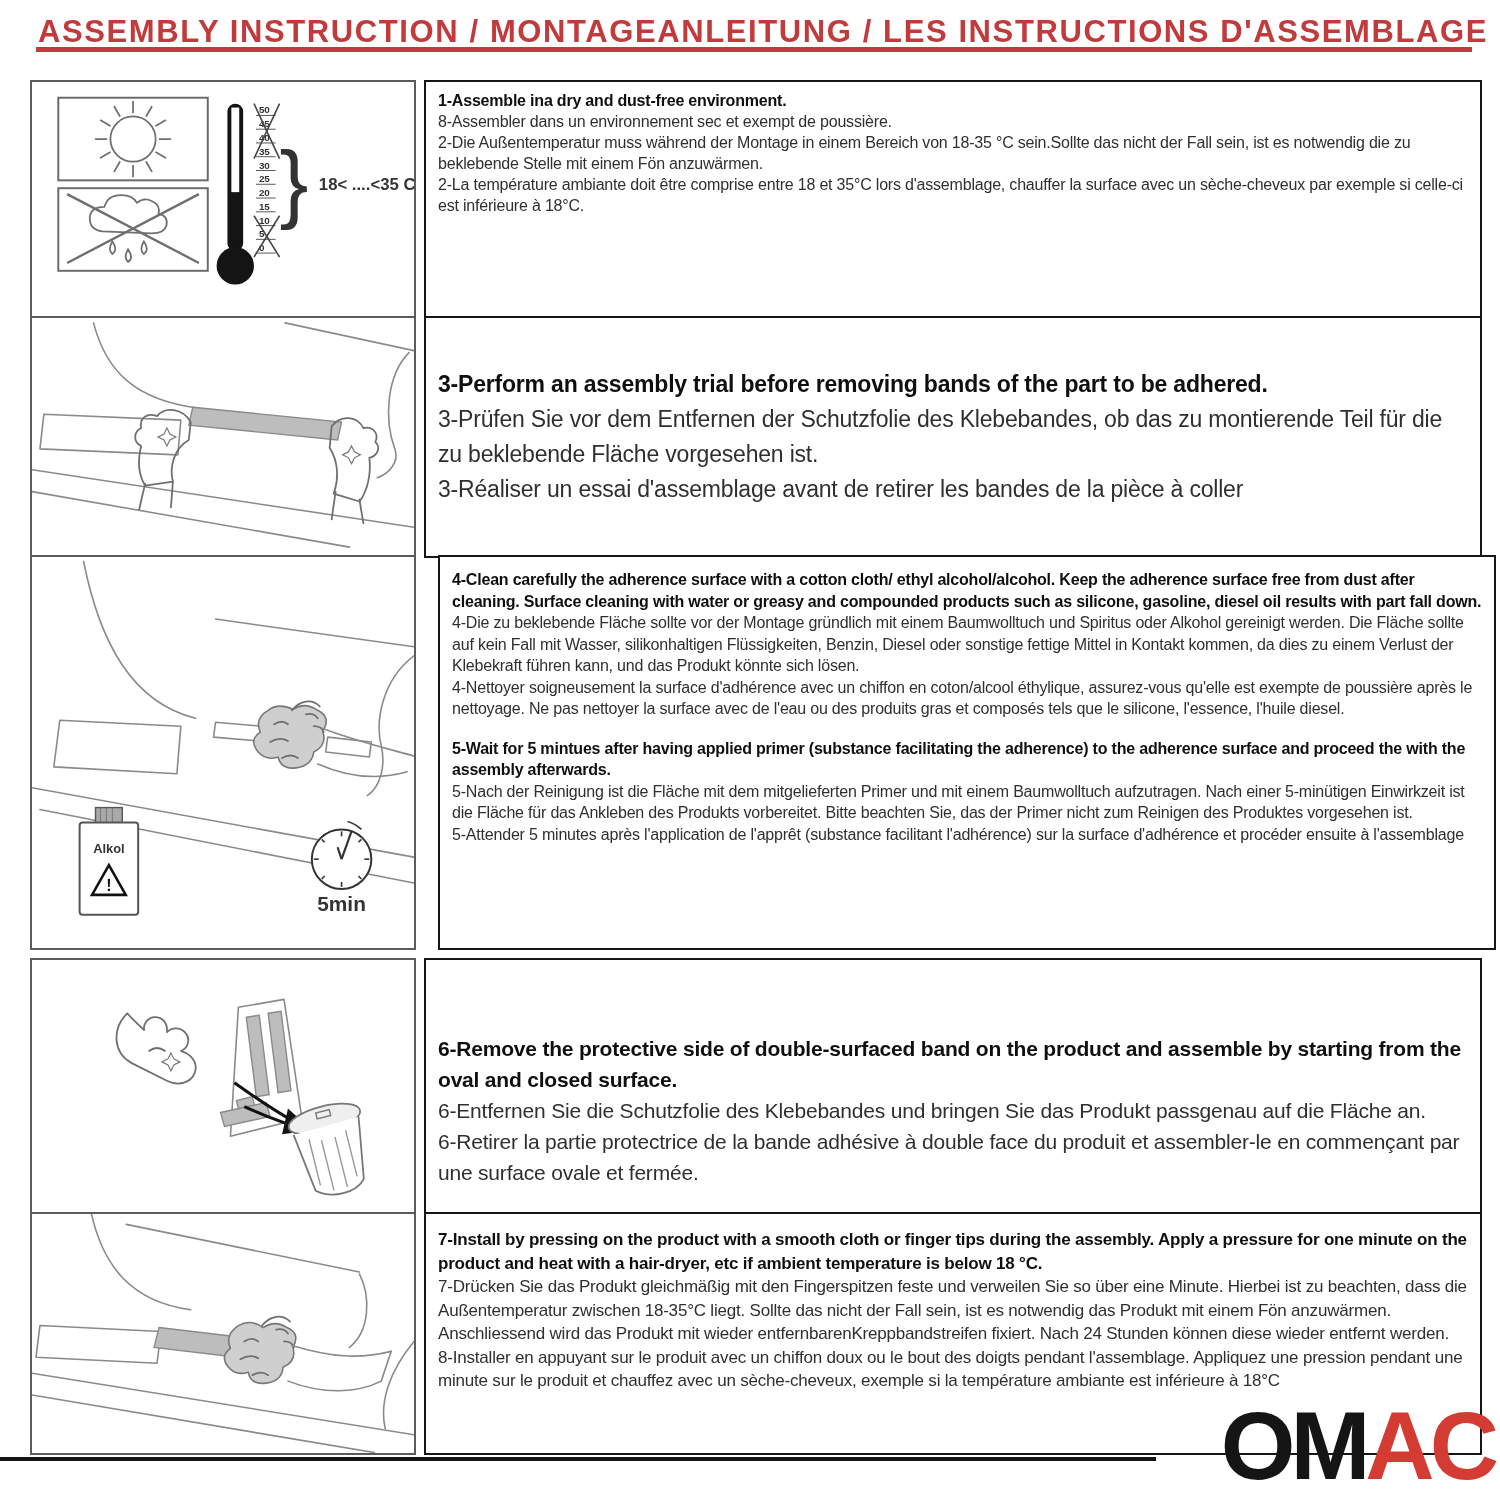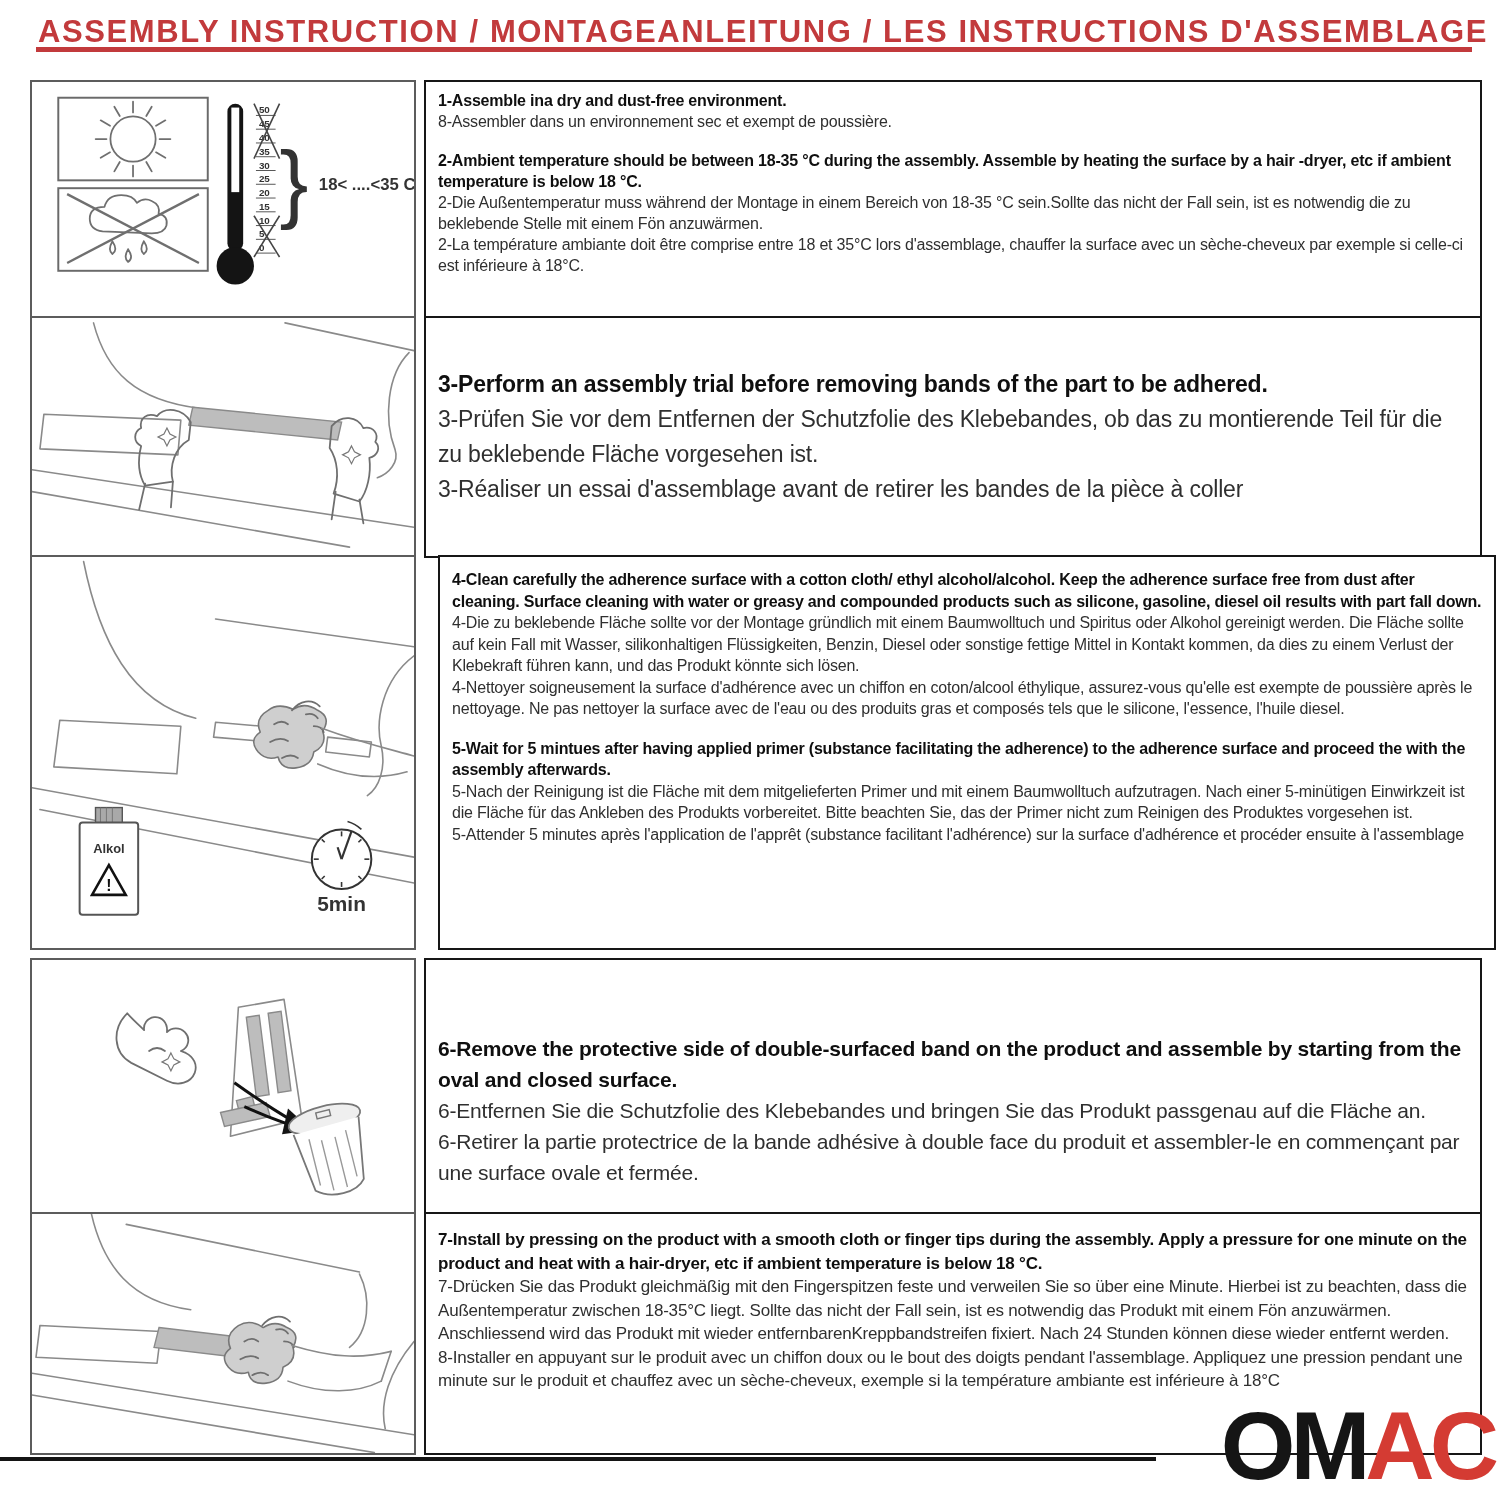--- a/index.html
+++ b/index.html
@@ -115,21 +115,20 @@
             <line x1="250" y1="136" x2="224" y2="178"></line>
         </g>
         <text x="250" y="132" font-size="88" font-weight="100" class="svgtext">}</text>
         <text x="290" y="110" font-size="17" font-weight="700" class="svgtext">18&lt; ....&lt;35 C</text>
       </g>
     </svg>
   </div>
   <div class="textbox">
     <p class="b">1-Assemble ina dry and dust-free environment.</p>
     <p class="r">8-Assembler dans un environnement sec et exempt de poussière.</p>
-    <p class="b gap">2-Ambient temperature should be between 18-35 °C  during the assembly. Assemble by heating the surface by a hair -dryer, etc if ambient temperature is below 18 °C.</p>
     <p class="r">2-Die Außentemperatur muss während der Montage in einem Bereich von 18-35 °C  sein.Sollte das nicht der Fall sein, ist es notwendig die zu beklebende Stelle mit einem Fön anzuwärmen.</p>
     <p class="r">2-La température ambiante doit être comprise entre 18 et 35°C lors d'assemblage, chauffer la surface avec un sèche-cheveux par exemple si celle-ci est inférieure à 18°C.</p>
   </div>
 </div>
 
 <div class="row row2">
   <div class="imgbox">
     <svg viewBox="0 0 385 230">
       <path class="ln" d="M62,0 C75,50 105,78 168,86"></path>
       <path class="ln" d="M255,0 L385,28"></path>

